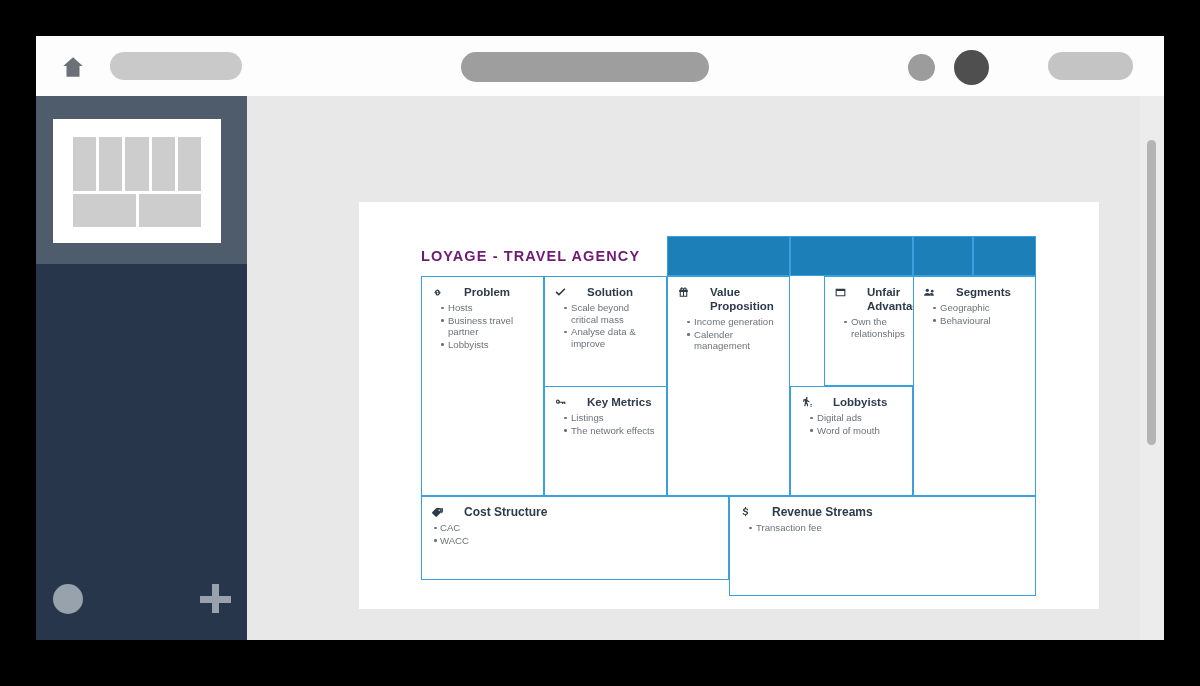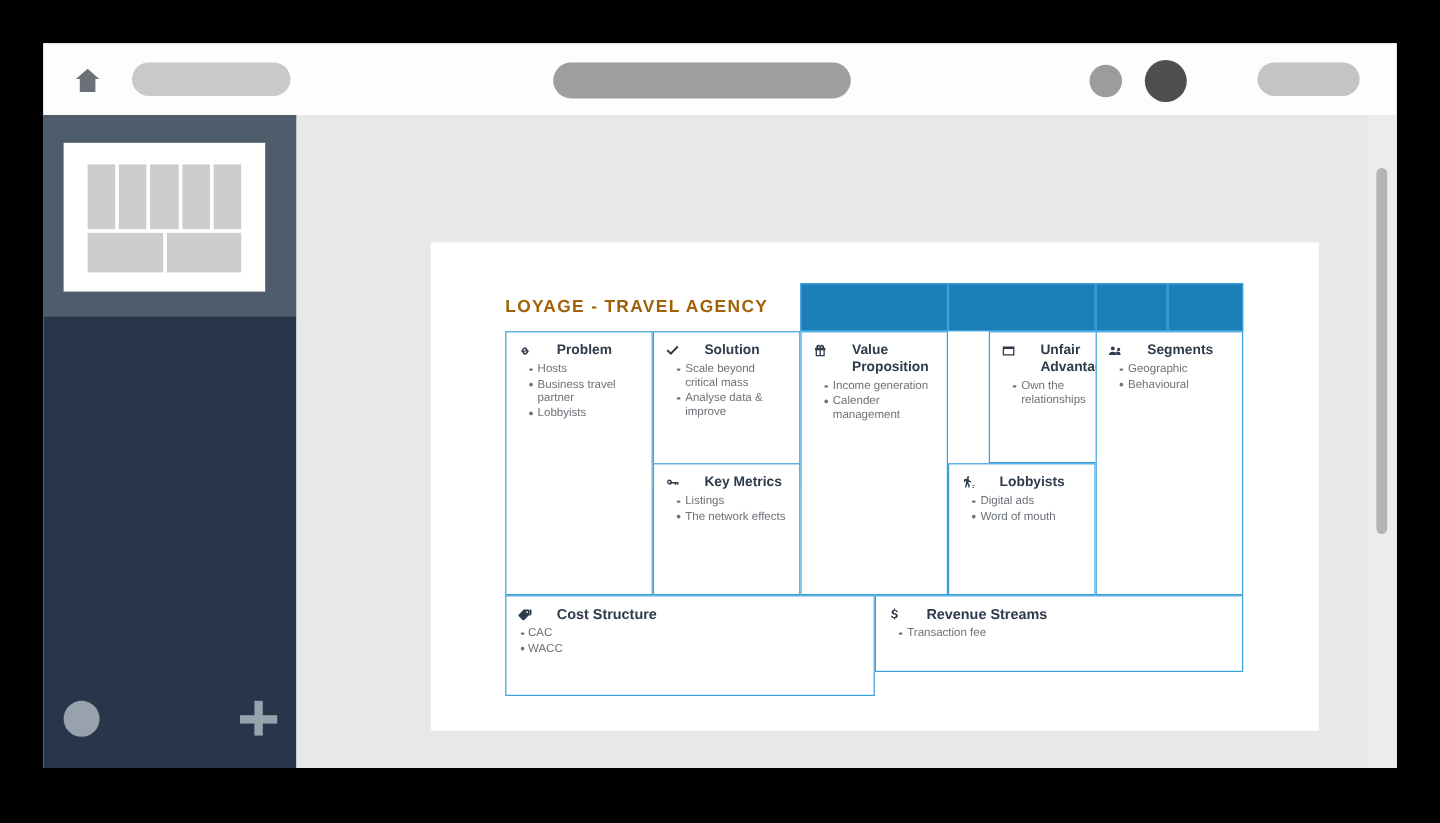--- a/index.html
+++ b/index.html
@@ -40,37 +40,37 @@
   #workarea{position:absolute;left:211px;top:60px;width:917px;height:544px;background:#e8e8e8;}
   #scrollbar-track{position:absolute;right:0;top:0;width:24px;height:544px;background:#ececec;}
   #scrollbar-thumb{position:absolute;left:7px;top:44px;width:9px;height:305px;border-radius:5px;background:#b4b4b4;}
 
   
   #slide{position:absolute;left:112px;top:106px;width:740px;height:407px;background:#fff;}
 
   
   #canvas{position:absolute;left:62px;top:28px;width:615px;height:350px;}
   #canvas-title{position:absolute;left:0;top:18px;width:246px;
-    font-size:14.5px;font-weight:bold;letter-spacing:1.1px;color:#a16207;}
+    font-size:14.5px;font-weight:bold;letter-spacing:1.1px;color:#701a75;}
   .hdr{position:absolute;top:6px;height:40px;background:#1d7fb8;border:1.6px solid #3aa0dd;box-sizing:border-box;}
   #hdr1{left:246px;width:123px;}
   #hdr2{left:369px;width:123px;}
   #hdr3{left:492px;width:60px;}
   #hdr4{left:552px;width:63px;}
 
   .cell{position:absolute;box-sizing:border-box;border:1.6px solid #3aa0dd;background:#fff;padding:8px 9px 6px 9px;overflow:hidden;}
   #cell-problem   {left:0px;  top:46px; width:123px;height:220px;}
   #cell-solution  {left:123px;top:46px; width:123px;height:132px;}
   #cell-metrics   {left:123px;top:156px;width:123px;height:110px;}
   #cell-value     {left:246px;top:46px; width:123px;height:220px;}
   #cell-unfair    {left:369px;top:46px; width:123px;height:110px;margin-left:34px;}
   #cell-channels  {left:369px;top:156px;width:123px;height:110px;}
   #cell-segments  {left:492px;top:46px; width:123px;height:220px;}
   #cell-cost      {left:0px;  top:266px;width:308px;height:84px;}
-  #cell-revenue   {left:308px;top:266px;width:307px;height:64px;}
+  #cell-revenue   {left:308px;top:266px;width:307px;height:100px;}
 
   .cell-head{display:flex;align-items:flex-start;gap:20px;color:#2d3b4a;
     font-size:11.5px;font-weight:bold;line-height:14px;}
   .cell-head .ico{flex:0 0 auto;width:13px;height:13px;margin-top:1px;color:#2d3b4a;}
   .cell-head .ico svg{display:block;width:13px;height:13px;fill:#2d3b4a;}
   .cell-head .htxt{}
   ul.bul{list-style:none;margin:3px 0 0 0;padding:0 0 0 10px;}
   ul.bul li{position:relative;font-size:9.6px;line-height:11.6px;color:#6d7278;margin-bottom:1px;padding-left:7px;}
   ul.bul li:before{content:"";position:absolute;left:0;top:4.6px;width:2.6px;height:2.6px;border-radius:50%;background:#6d7278;}
   ul.tight{padding-left:3px;}

